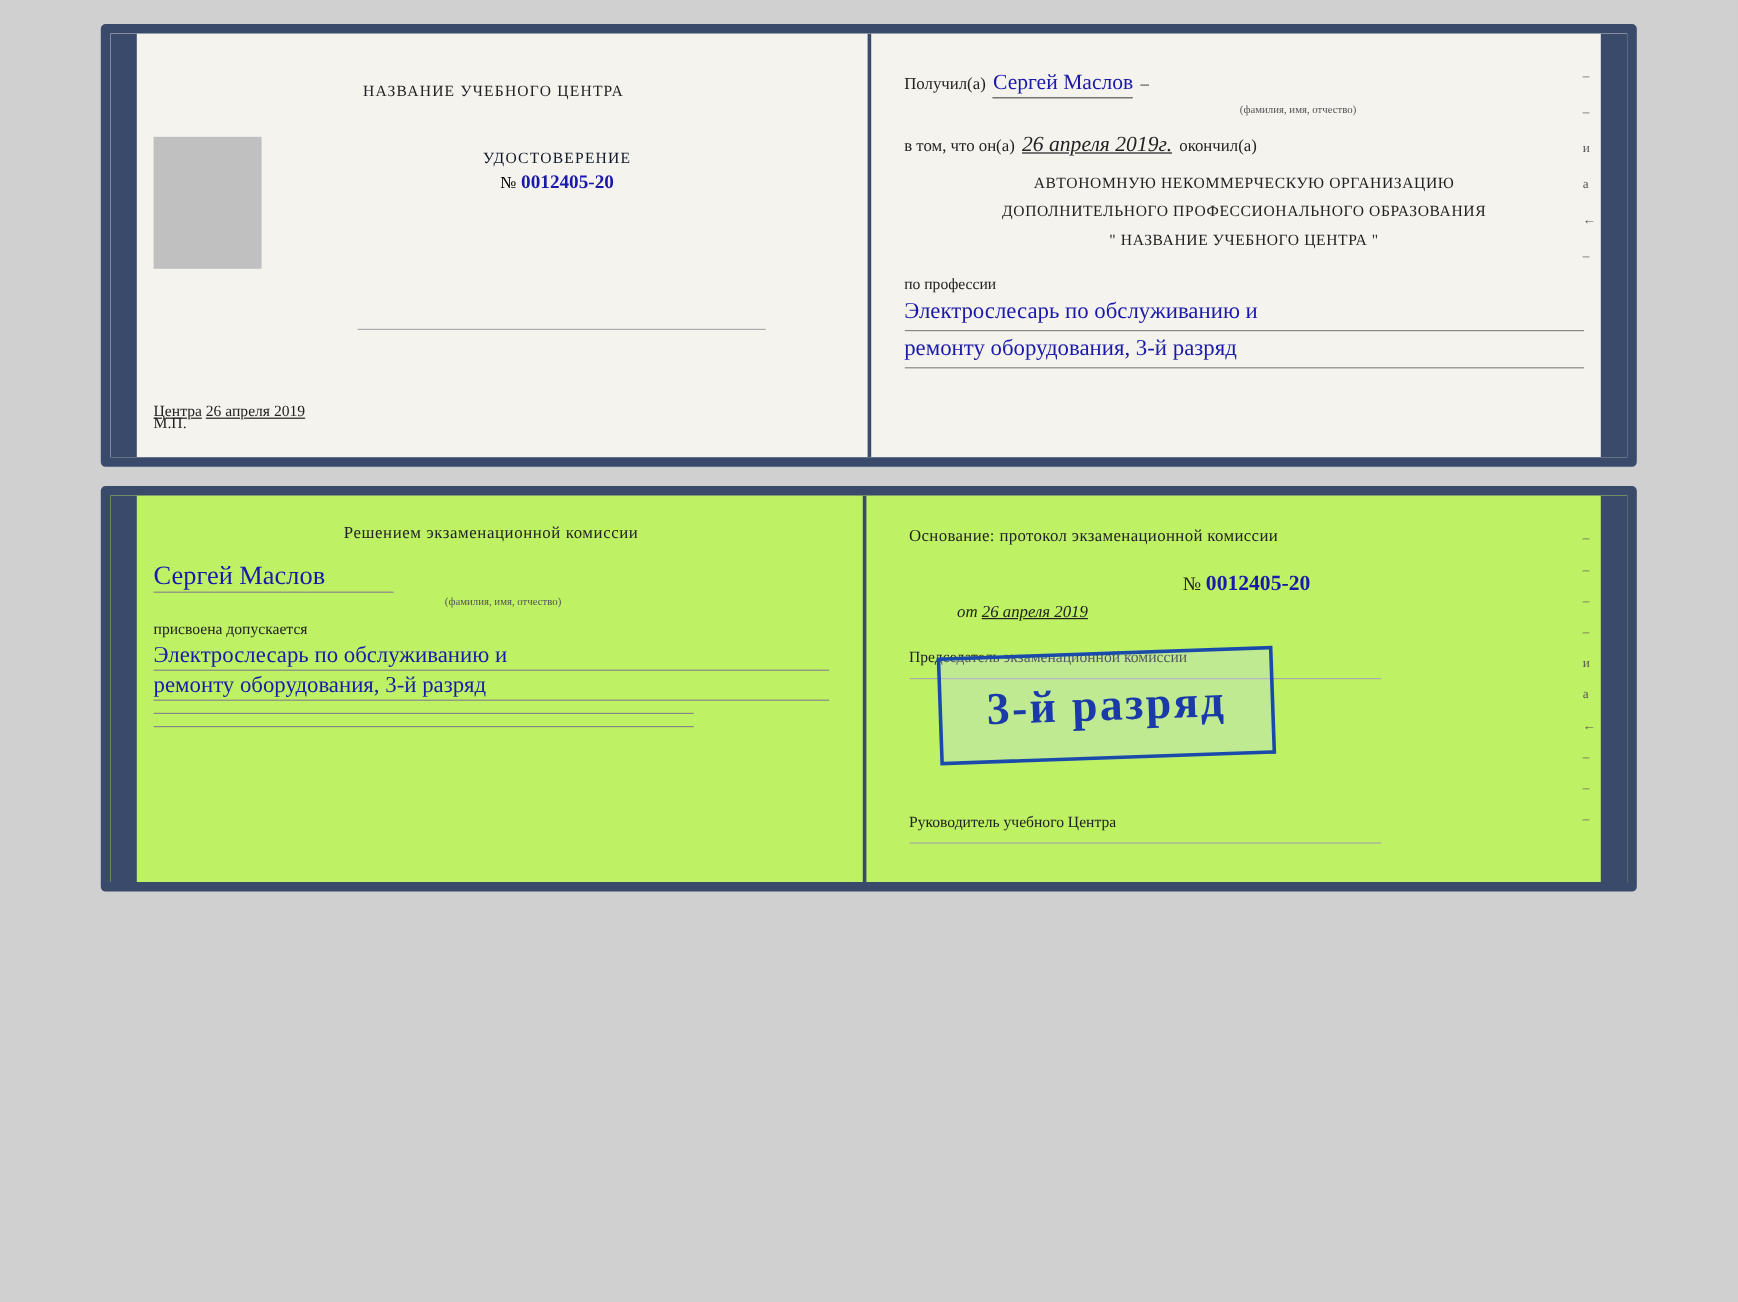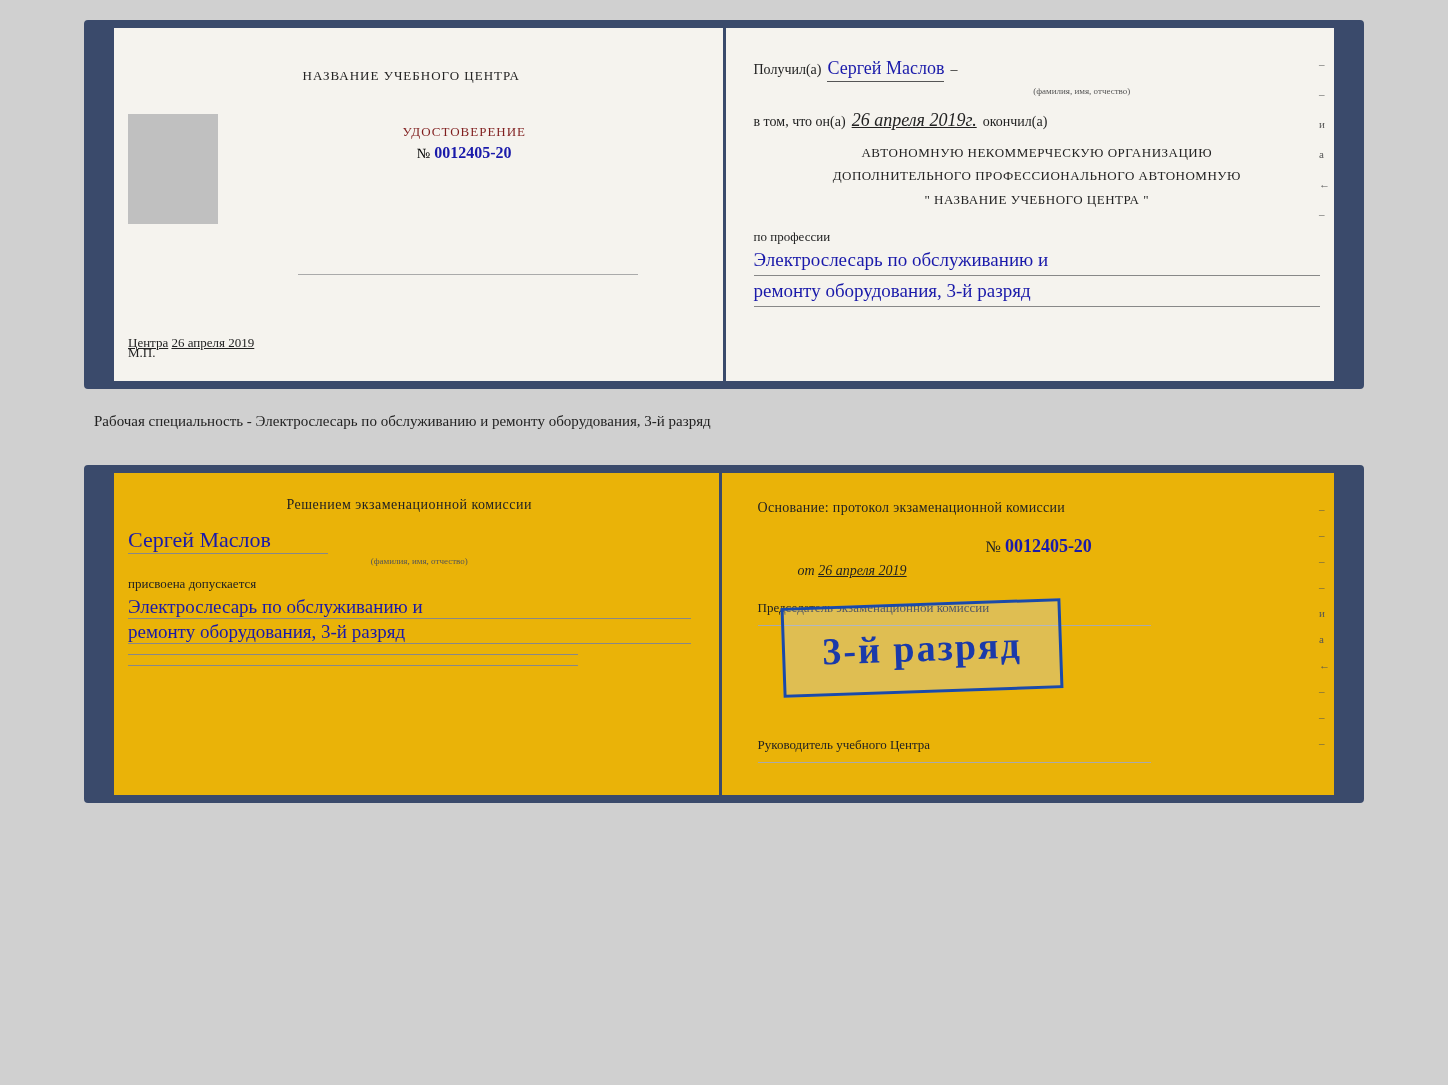--- a/index.html
+++ b/index.html
@@ -87,21 +87,21 @@
       background: #c0c0c0;
       float: left;
       margin-right: 16px;
       margin-bottom: 10px;
     }
 
     .cert-id-label {
       font-size: 13px;
       text-transform: uppercase;
       letter-spacing: 1px;
-      color: #7f1d1d;
+      color: #0f172a;
     }
 
     .cert-id-number {
       font-size: 16px;
       color: #1a1aaa;
       font-weight: bold;
     }
 
     .cert-issued {
       margin-top: 60px;
@@ -174,27 +174,26 @@
       width: 1280px;
       padding: 6px 0 4px 10px;
       font-size: 15px;
       color: #222;
       line-height: 1.4;
     }
 
     
     .cert-document2 {
       width: 1280px;
-      background: #eab308;
+      background: #bef264;
       border: 8px solid #3a4a6b;
       border-radius: 4px;
       display: flex;
       position: relative;
       overflow: hidden;
-      margin-top: 13px;
     }
 
     .cert-document2::before {
       content: '';
       position: absolute;
       top: 0; bottom: 0; left: 0;
       width: 22px;
       background: #3a4a6b;
     }
     .cert-document2::after {
@@ -405,21 +404,21 @@
       </div>
 
       <div class="right-line">
         <span style="font-size:14px;">в том, что он(а)</span>
         <span style="font-style:italic; text-decoration:underline; font-size:18px; color:#222;">26 апреля 2019г.</span>
         <span style="font-size:14px;">окончил(а)</span>
       </div>
 
       <div class="auto-org-block">
         <div>АВТОНОМНУЮ НЕКОММЕРЧЕСКУЮ ОРГАНИЗАЦИЮ</div>
-        <div>ДОПОЛНИТЕЛЬНОГО ПРОФЕССИОНАЛЬНОГО АВТОНОМНУЮ</div>
+        <div>ДОПОЛНИТЕЛЬНОГО ПРОФЕССИОНАЛЬНОГО ОБРАЗОВАНИЯ</div>
         <div>"    НАЗВАНИЕ УЧЕБНОГО ЦЕНТРА    "</div>
       </div>
 
       <div class="profession-block">
         <div>по профессии</div>
         <span class="handwritten-lg">Электрослесарь по обслуживанию и</span>
         <span class="handwritten-lg">ремонту оборудования, 3-й разряд</span>
       </div>
 
       <div class="side-marks-right">
@@ -427,23 +426,20 @@
         <span>–</span>
         <span>и</span>
         <span>а</span>
         <span>←</span>
         <span>–</span>
       </div>
     </div>
 
   </div>
 
-  <div class="caption-area">
-    <span>Рабочая специальность - Электрослесарь по обслуживанию и ремонту оборудования, 3-й разряд</span>
-  </div>
 
   <div class="cert-document2">
 
     <div class="cert2-left">
       <div class="resolution-title">Решением экзаменационной комиссии</div>
 
       <div style="margin-bottom:2px;">
         <span class="handwritten-name">Сергей Маслов</span>
       </div>
       <div>

